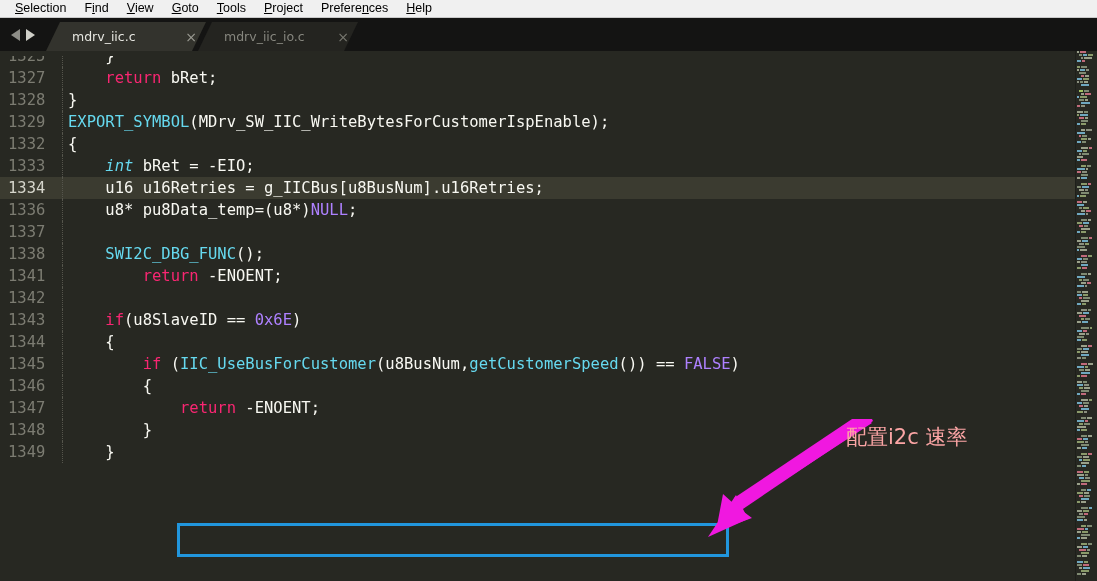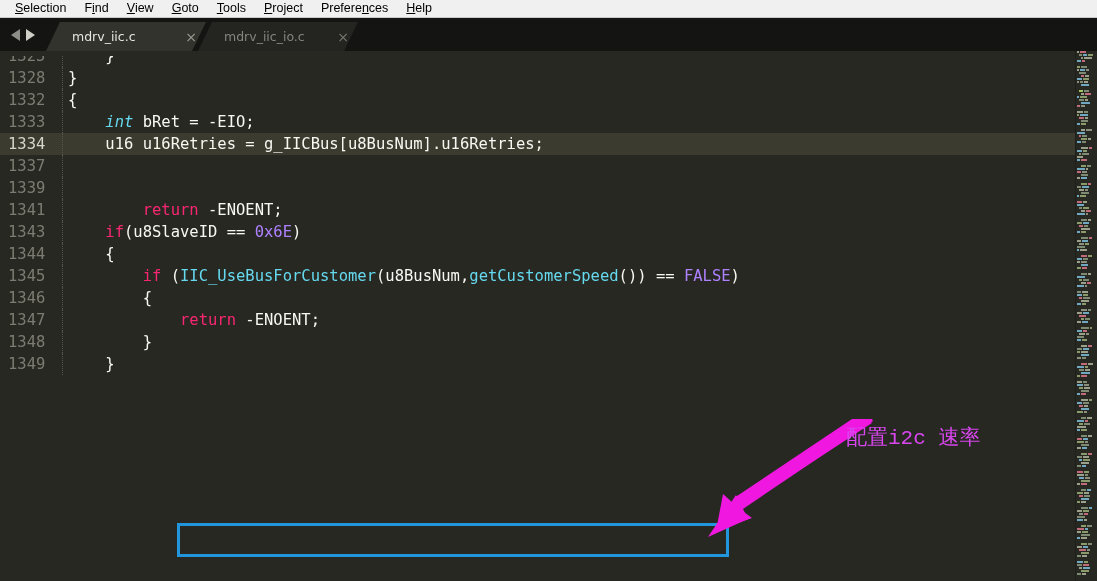--- a/index.html
+++ b/index.html
@@ -225,27 +225,31 @@
         <span class="tab-label">mdrv_iic_io.c</span>
         <span class="tab-close">×</span>
       </div>
     </div>
 </div>
 
 <div id="editor">
 
   <div id="code-surface">
       <div class="line" style="margin-top: -11px;"><div class="gutter">1325</div><div class="gutter-sep"></div><div class="code"><span class="plain">    }</span></div></div>
+      <div class="line"><div class="gutter">1327</div><div class="gutter-sep"></div><div class="code"><span class="plain">    </span><span class="kw">return</span><span class="plain"> bRet;</span></div></div>
       <div class="line"><div class="gutter">1328</div><div class="gutter-sep"></div><div class="code"><span class="plain">}</span></div></div>
+      <div class="line"><div class="gutter">1329</div><div class="gutter-sep"></div><div class="code"><span class="call">EXPORT_SYMBOL</span><span class="plain">(MDrv_SW_IIC_WriteBytesForCustomerIspEnable);</span></div></div>
       <div class="line"><div class="gutter">1332</div><div class="gutter-sep"></div><div class="code"><span class="plain">{</span></div></div>
       <div class="line"><div class="gutter">1333</div><div class="gutter-sep"></div><div class="code"><span class="plain">    </span><span class="type">int</span><span class="plain"> bRet = -EIO;</span></div></div>
       <div class="line hl"><div class="gutter">1334</div><div class="gutter-sep"></div><div class="code"><span class="plain">    u16 u16Retries = g_IICBus[u8BusNum].u16Retries;</span></div></div>
+      <div class="line"><div class="gutter">1336</div><div class="gutter-sep"></div><div class="code"><span class="plain">    u8* pu8Data_temp=(u8*)</span><span class="num">NULL</span><span class="plain">;</span></div></div>
       <div class="line"><div class="gutter">1337</div><div class="gutter-sep"></div><div class="code"></div></div>
-      <div class="line"><div class="gutter">1339</div><div class="gutter-sep"></div><div class="code"></div></div>
+      <div class="line"><div class="gutter">1338</div><div class="gutter-sep"></div><div class="code"><span class="plain">    </span><span class="call">SWI2C_DBG_FUNC</span><span class="plain">();</span></div></div>
       <div class="line"><div class="gutter">1341</div><div class="gutter-sep"></div><div class="code"><span class="plain">        </span><span class="kw">return</span><span class="plain"> -ENOENT;</span></div></div>
+      <div class="line"><div class="gutter">1342</div><div class="gutter-sep"></div><div class="code"></div></div>
       <div class="line"><div class="gutter">1343</div><div class="gutter-sep"></div><div class="code"><span class="plain">    </span><span class="kw">if</span><span class="plain">(u8SlaveID == </span><span class="num">0x6E</span><span class="plain">)</span></div></div>
       <div class="line"><div class="gutter">1344</div><div class="gutter-sep"></div><div class="code"><span class="plain">    {</span></div></div>
       <div class="line"><div class="gutter">1345</div><div class="gutter-sep"></div><div class="code"><span class="plain">        </span><span class="kw">if</span><span class="plain"> (</span><span class="call">IIC_UseBusForCustomer</span><span class="plain">(u8BusNum,</span><span class="call">getCustomerSpeed</span><span class="plain">()) == </span><span class="num">FALSE</span><span class="plain">)</span></div></div>
       <div class="line"><div class="gutter">1346</div><div class="gutter-sep"></div><div class="code"><span class="plain">        {</span></div></div>
       <div class="line"><div class="gutter">1347</div><div class="gutter-sep"></div><div class="code"><span class="plain">            </span><span class="kw">return</span><span class="plain"> -ENOENT;</span></div></div>
       <div class="line"><div class="gutter">1348</div><div class="gutter-sep"></div><div class="code"><span class="plain">        }</span></div></div>
       <div class="line"><div class="gutter">1349</div><div class="gutter-sep"></div><div class="code"><span class="plain">    }</span></div></div>
     </div>
 
   <div id="minimap">
@@ -842,15 +846,15 @@
     </div>
 
   <div id="hl-box" style="border-color: rgb(33, 150, 221);"></div>
 
   <svg id="arrow-svg" viewBox="0 0 190 130" xmlns="http://www.w3.org/2000/svg">
     <polygon id="arrow-poly" points="182,4 50,90 62,99 26,112 33,75 43,84 175,-2" fill="#f018e0"></polygon>
     <polygon id="arrow-head" points="18,118 46,76 58,100" fill="#f018e0"></polygon>
     <polygon id="arrow-shaft" points="183,2 50,92 44,79 177,-10" fill="#f018e0"></polygon>
   </svg>
 
-  <div id="annot-text" style="color: #d946ef; font-family: Liberation Mono, monospace;">配置i2c 速率</div>
+  <div id="annot-text" style="color: #fca5a5;">配置i2c 速率</div>
 
 </div>
 
 </body></html>

